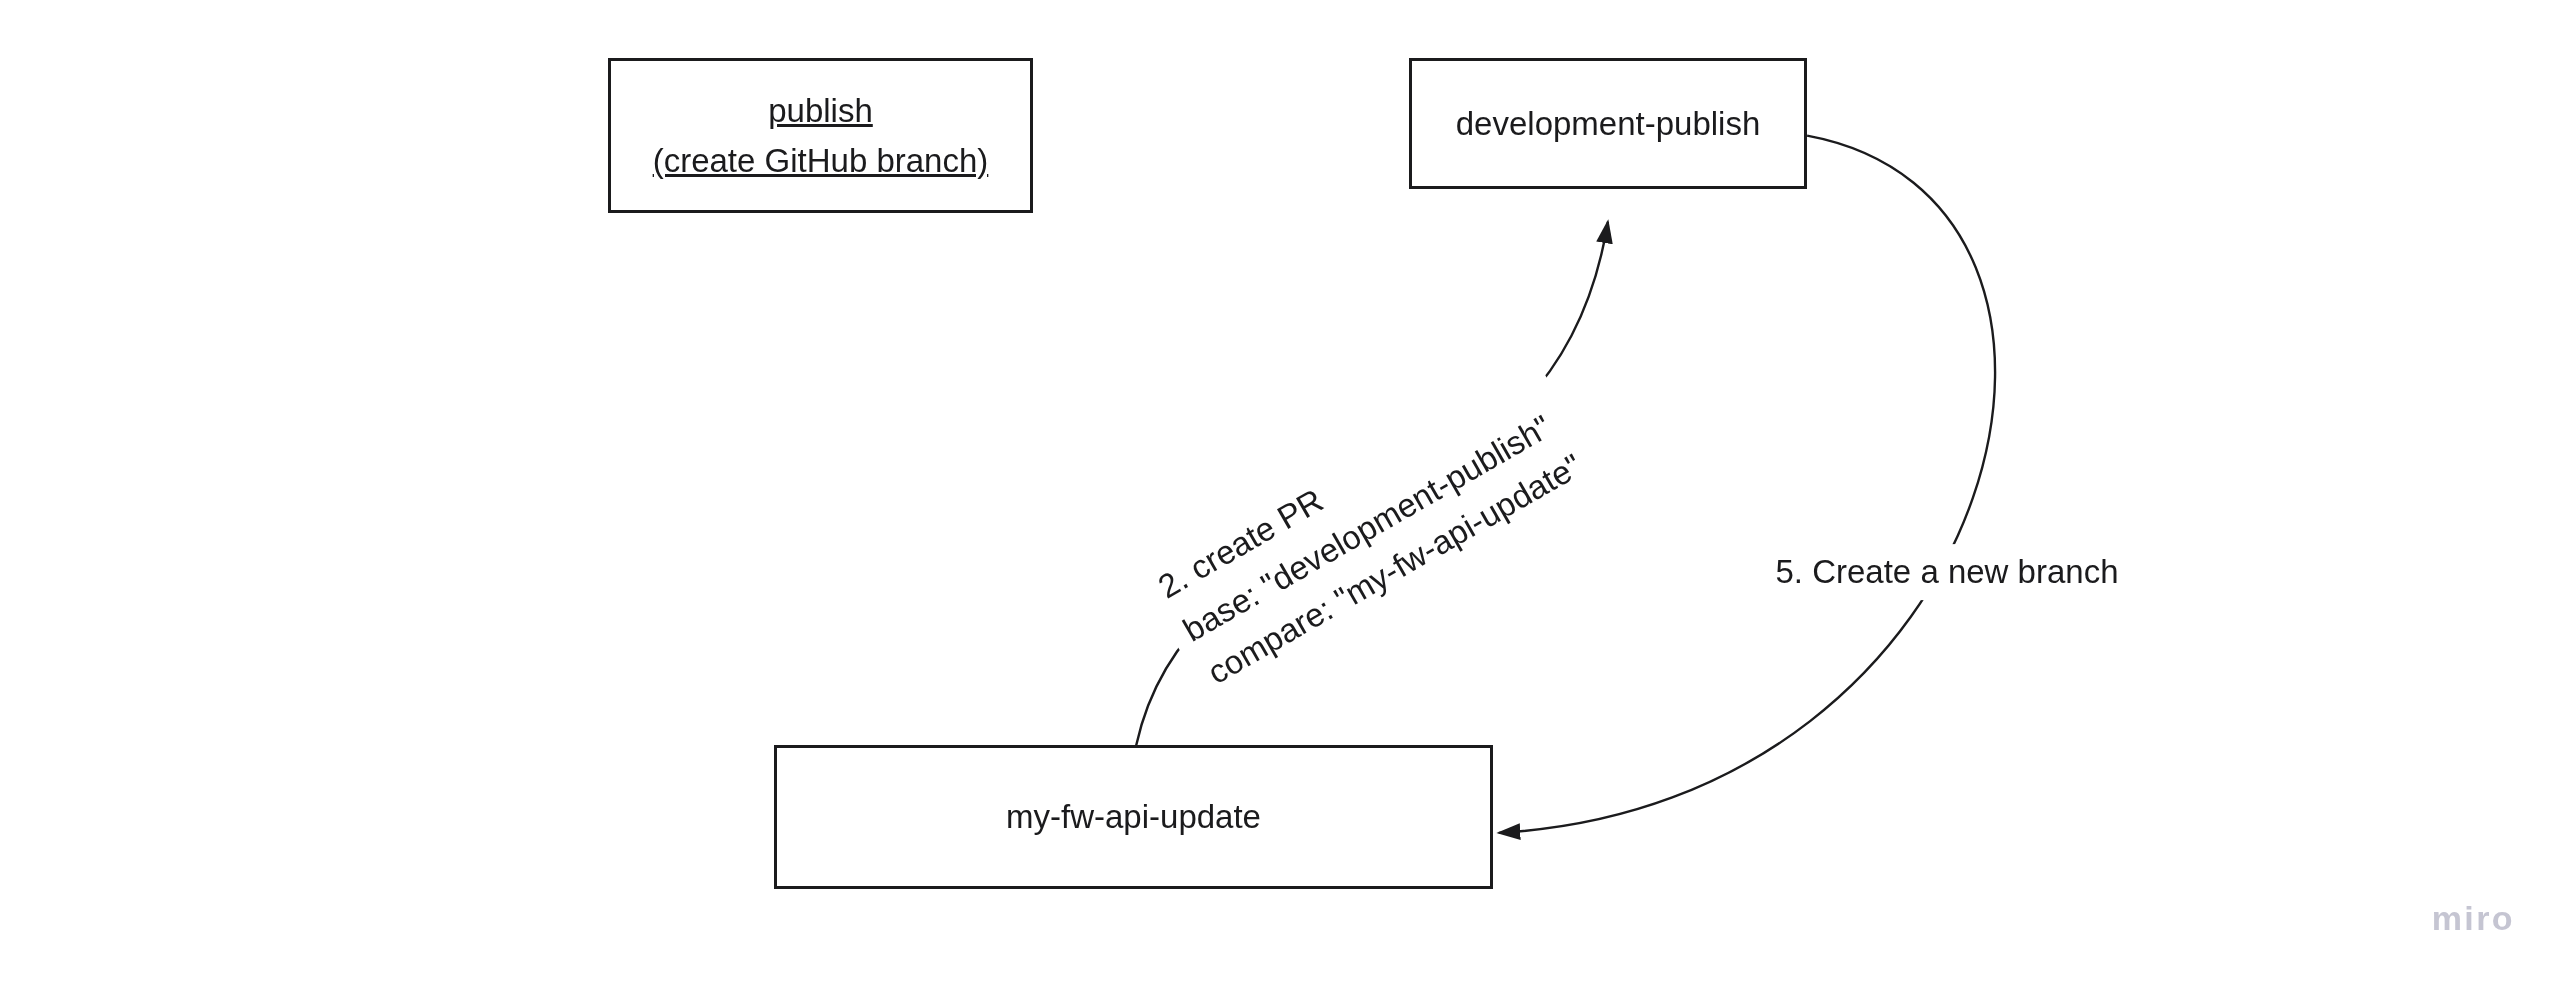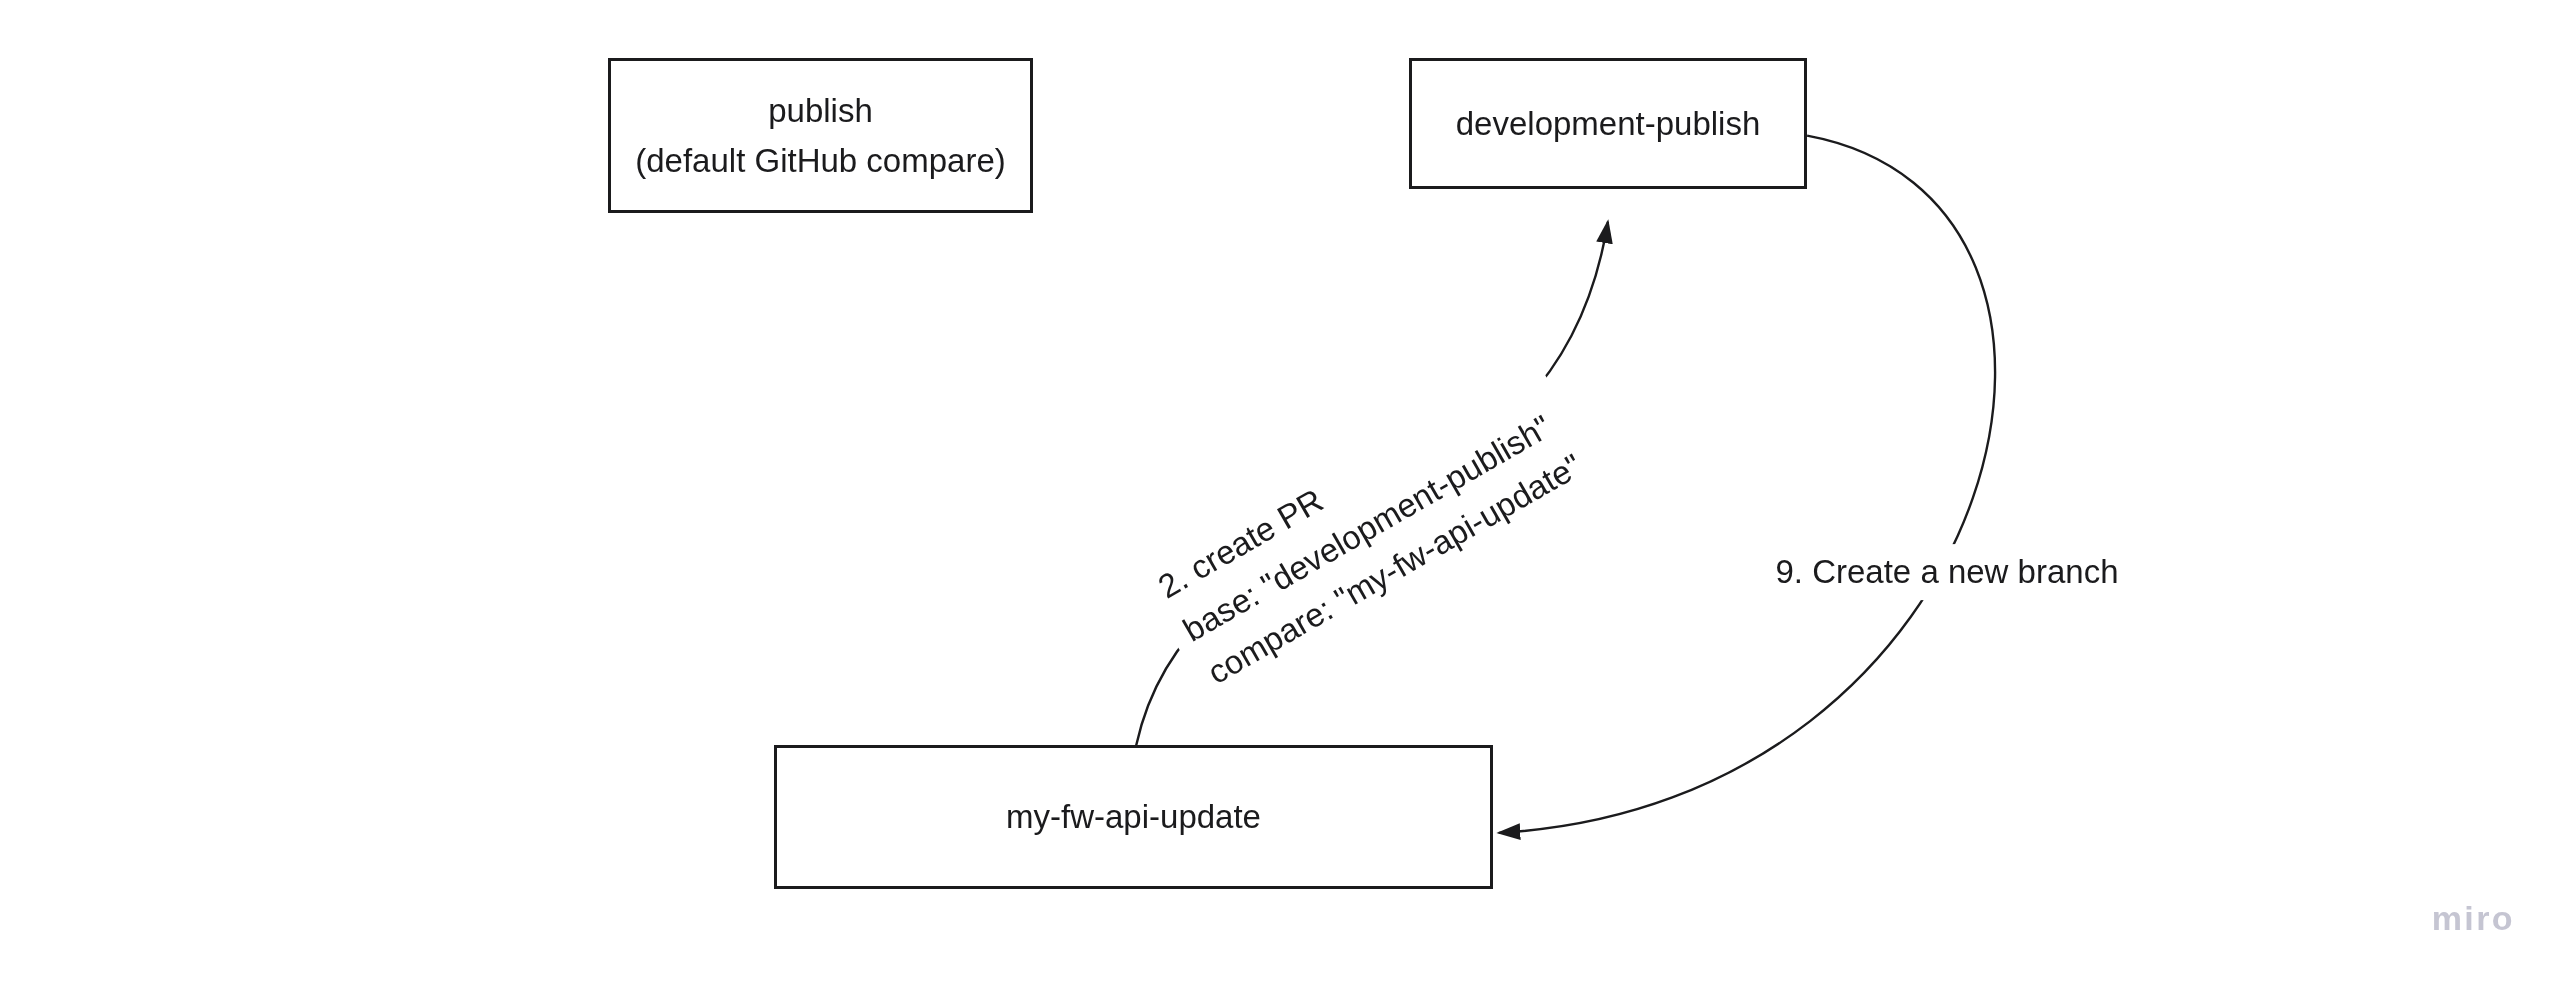--- a/index.html
+++ b/index.html
@@ -45,21 +45,21 @@
     display:flex;
     align-items:center;
     justify-content:center;
     text-align:center;
     color:var(--color-text);
     font-size:33px;
     line-height:1.5;
     z-index:3;
   }
   .node-label span{display:block;}
-  #node-publish{left:608px; top:58px; width:425px; height:155px;}
+  #node-publish{left:608px; top:58px; width:425px; height:155px;text-decoration:underline;}
   #node-dev-publish{left:1409px; top:58px; width:398px; height:131px;}
   #node-my-fw{left:774px; top:745px; width:719px; height:144px;}
   .caption{
     position:absolute;
     background:var(--color-background);
     color:var(--color-text);
     font-size:33px;
     white-space:nowrap;
     z-index:2;
   }
@@ -99,33 +99,33 @@
         <path class="arrowhead" d="M 0 0 L 10 3.5 L 0 7 Z"></path>
       </marker>
     </defs>
     <path class="connector" d="M 2268 170 C 2700 250, 2520 1010, 1881 1045" marker-end="url(#arrowhead)"></path>
     <path class="connector" d="M 1426 935 C 1500 600, 1950 700, 2018 278" marker-end="url(#arrowhead)"></path>
   </svg>
 
   <div class="node" id="node-publish">
     <div class="node-label">
       <span>publish</span>
-      <span>(default GitHub compare)</span>
+      <span>(create GitHub branch)</span>
     </div>
   </div>
 
   <div class="node" id="node-dev-publish">
     <div class="node-label">development-publish</div>
   </div>
 
   <div class="node" id="node-my-fw">
     <div class="node-label">my-fw-api-update</div>
   </div>
 
-  <div class="caption" id="caption-create-branch">9. Create a new branch</div>
+  <div class="caption" id="caption-create-branch">5. Create a new branch</div>
 
   <div class="caption" id="caption-create-pr">
     <div>2. create PR</div>
     <div>base: "development-publish"</div>
     <div>compare: "my-fw-api-update"</div>
   </div>
 
   <div class="watermark">miro</div>
 
 </div>

